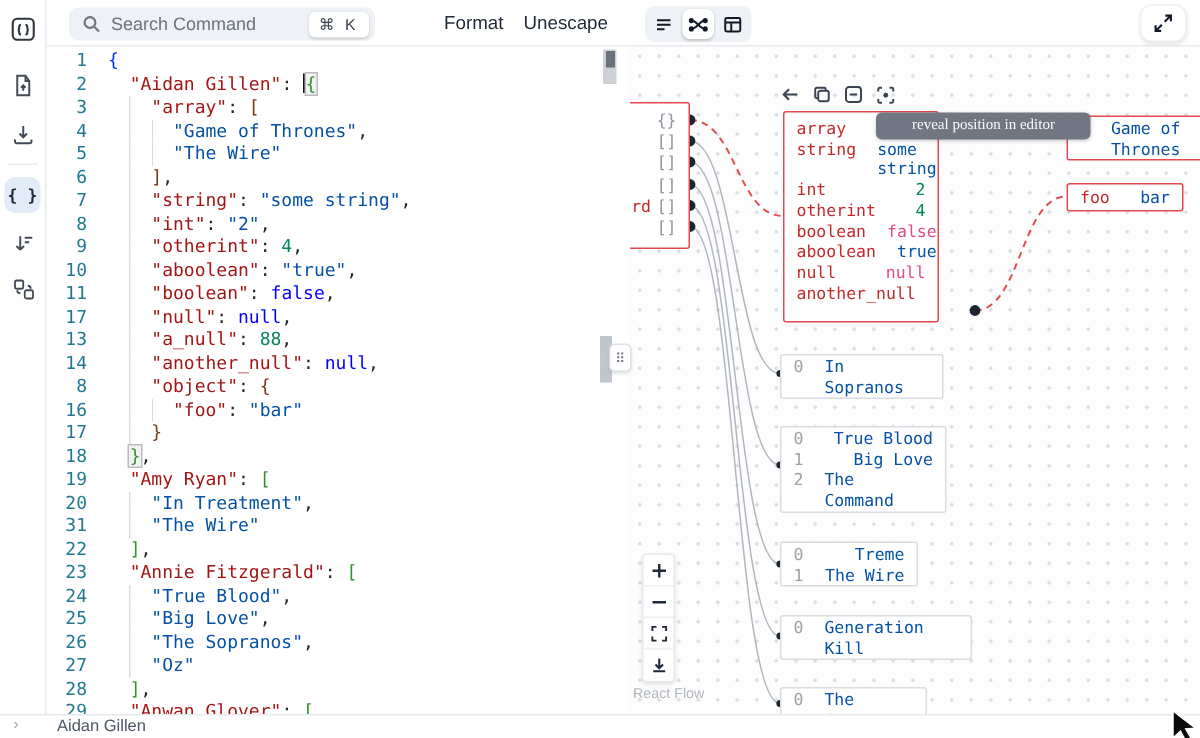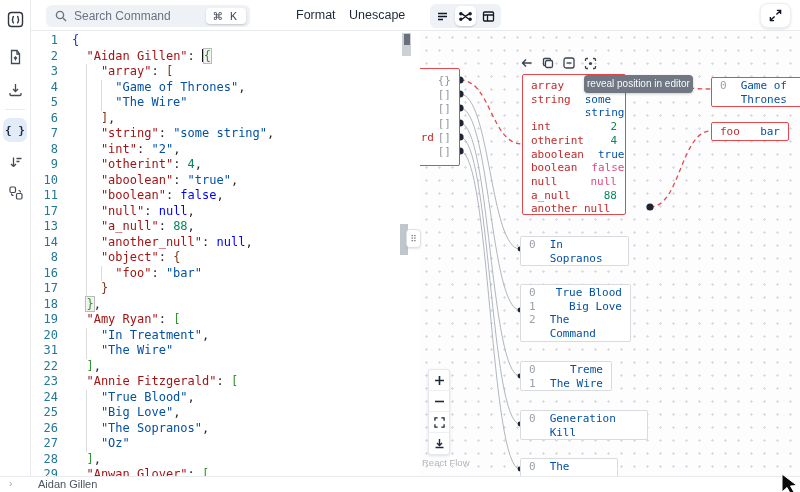--- a/index.html
+++ b/index.html
@@ -75,23 +75,23 @@
   .b-red { border:1px solid #e5484d; }
   .b-grey { border:1px solid #d8dbe0; }
   .grow { display:flex; justify-content:space-between; padding:0 8px; }
   .gk { color:#c22a2a; margin-right:14px; }
   .gi { color:#9aa1ab; margin-right:14px; }
   .gk-root { width:125px; flex:none; text-align:right; color:#c22a2a; }
   .gv-root { flex:1; text-align:right; color:#8f969f; }
   .gv-s{color:#0451a5}.gv-n{color:#098658}.gv-x{color:#e64980}.gv-b{color:#9aa1ab}
   .node-toolbar { position:absolute; left:101px; top:26px; display:flex; gap:9px;
     color:#3a4350; }
-  .tooltip { position:absolute; left:164px; top:44px; height:18px; padding:0 3px;
+  .tooltip { position:absolute; left:164px; top:44px; height:18px; padding:0 24px;
     background:#707682; border-radius:4px; color:#f8fafc; font-size:10px;
-    line-height:18px; z-index:9; box-shadow:0 1px 3px rgba(0,0,0,.2); white-space:nowrap;}
+    line-height:18px; z-index:9; box-shadow:0 1px 3px rgba(0,0,0,.2); white-space:nowrap;font-family:Liberation Serif, serif;}
   .flowctl { position:absolute; left:8px; top:338px; width:22px; background:#fff;
     border:1px solid #e5e8ec; border-radius:3px; box-shadow:0 1px 3px rgba(0,0,0,.12);
     z-index:4; }
   .flowctl .fbtn { width:20px; height:21px; display:flex; align-items:center;
     justify-content:center; color:#1e293b; border-bottom:1px solid #eef0f3;
     font-size:14px; }
   .flowctl .fbtn:last-child { border-bottom:none; }
   .attribution { position:absolute; left:2px; top:426px; font-size:9.5px;
     color:#b0b6bd; z-index:4; }
 
@@ -286,34 +286,30 @@
         </div>
         <div class="grow" style="line-height: 13.7px;">
           <span class="gk">int</span>
           <span class="gv-n">2</span>
         </div>
         <div class="grow" style="line-height: 13.7px;">
           <span class="gk">otherint</span>
           <span class="gv-n">4</span>
         </div>
         <div class="grow" style="line-height: 13.7px;">
+          <span class="gk">boolean</span>
+          <span class="gv-x">false</span>
+        </div>
+        <div class="grow" style="line-height: 13.7px;">
           <span class="gk">aboolean</span>
           <span class="gv-s">true</span>
         </div>
         <div class="grow" style="line-height: 13.7px;">
-          <span class="gk">boolean</span>
-          <span class="gv-x">false</span>
-        </div>
-        <div class="grow" style="line-height: 13.7px;">
           <span class="gk">null</span>
           <span class="gv-x">null</span>
-        </div>
-        <div class="grow" style="line-height: 13.7px;">
-          <span class="gk">a_null</span>
-          <span class="gv-n">88</span>
         </div>
         <div class="grow" style="line-height: 13.7px;">
           <span class="gk">another_null</span>
           <span class="gv-x">null</span>
         </div>
       </div>
       <div class="gnode b-red" style="left: 291px; top: 46px; width: 130px; height: 30px; padding-top: 1px;">
         <div class="grow" style="line-height: 13.5px;">
           <span class="gi">0</span>
           <span class="gv-s">Game of Thrones</span>

